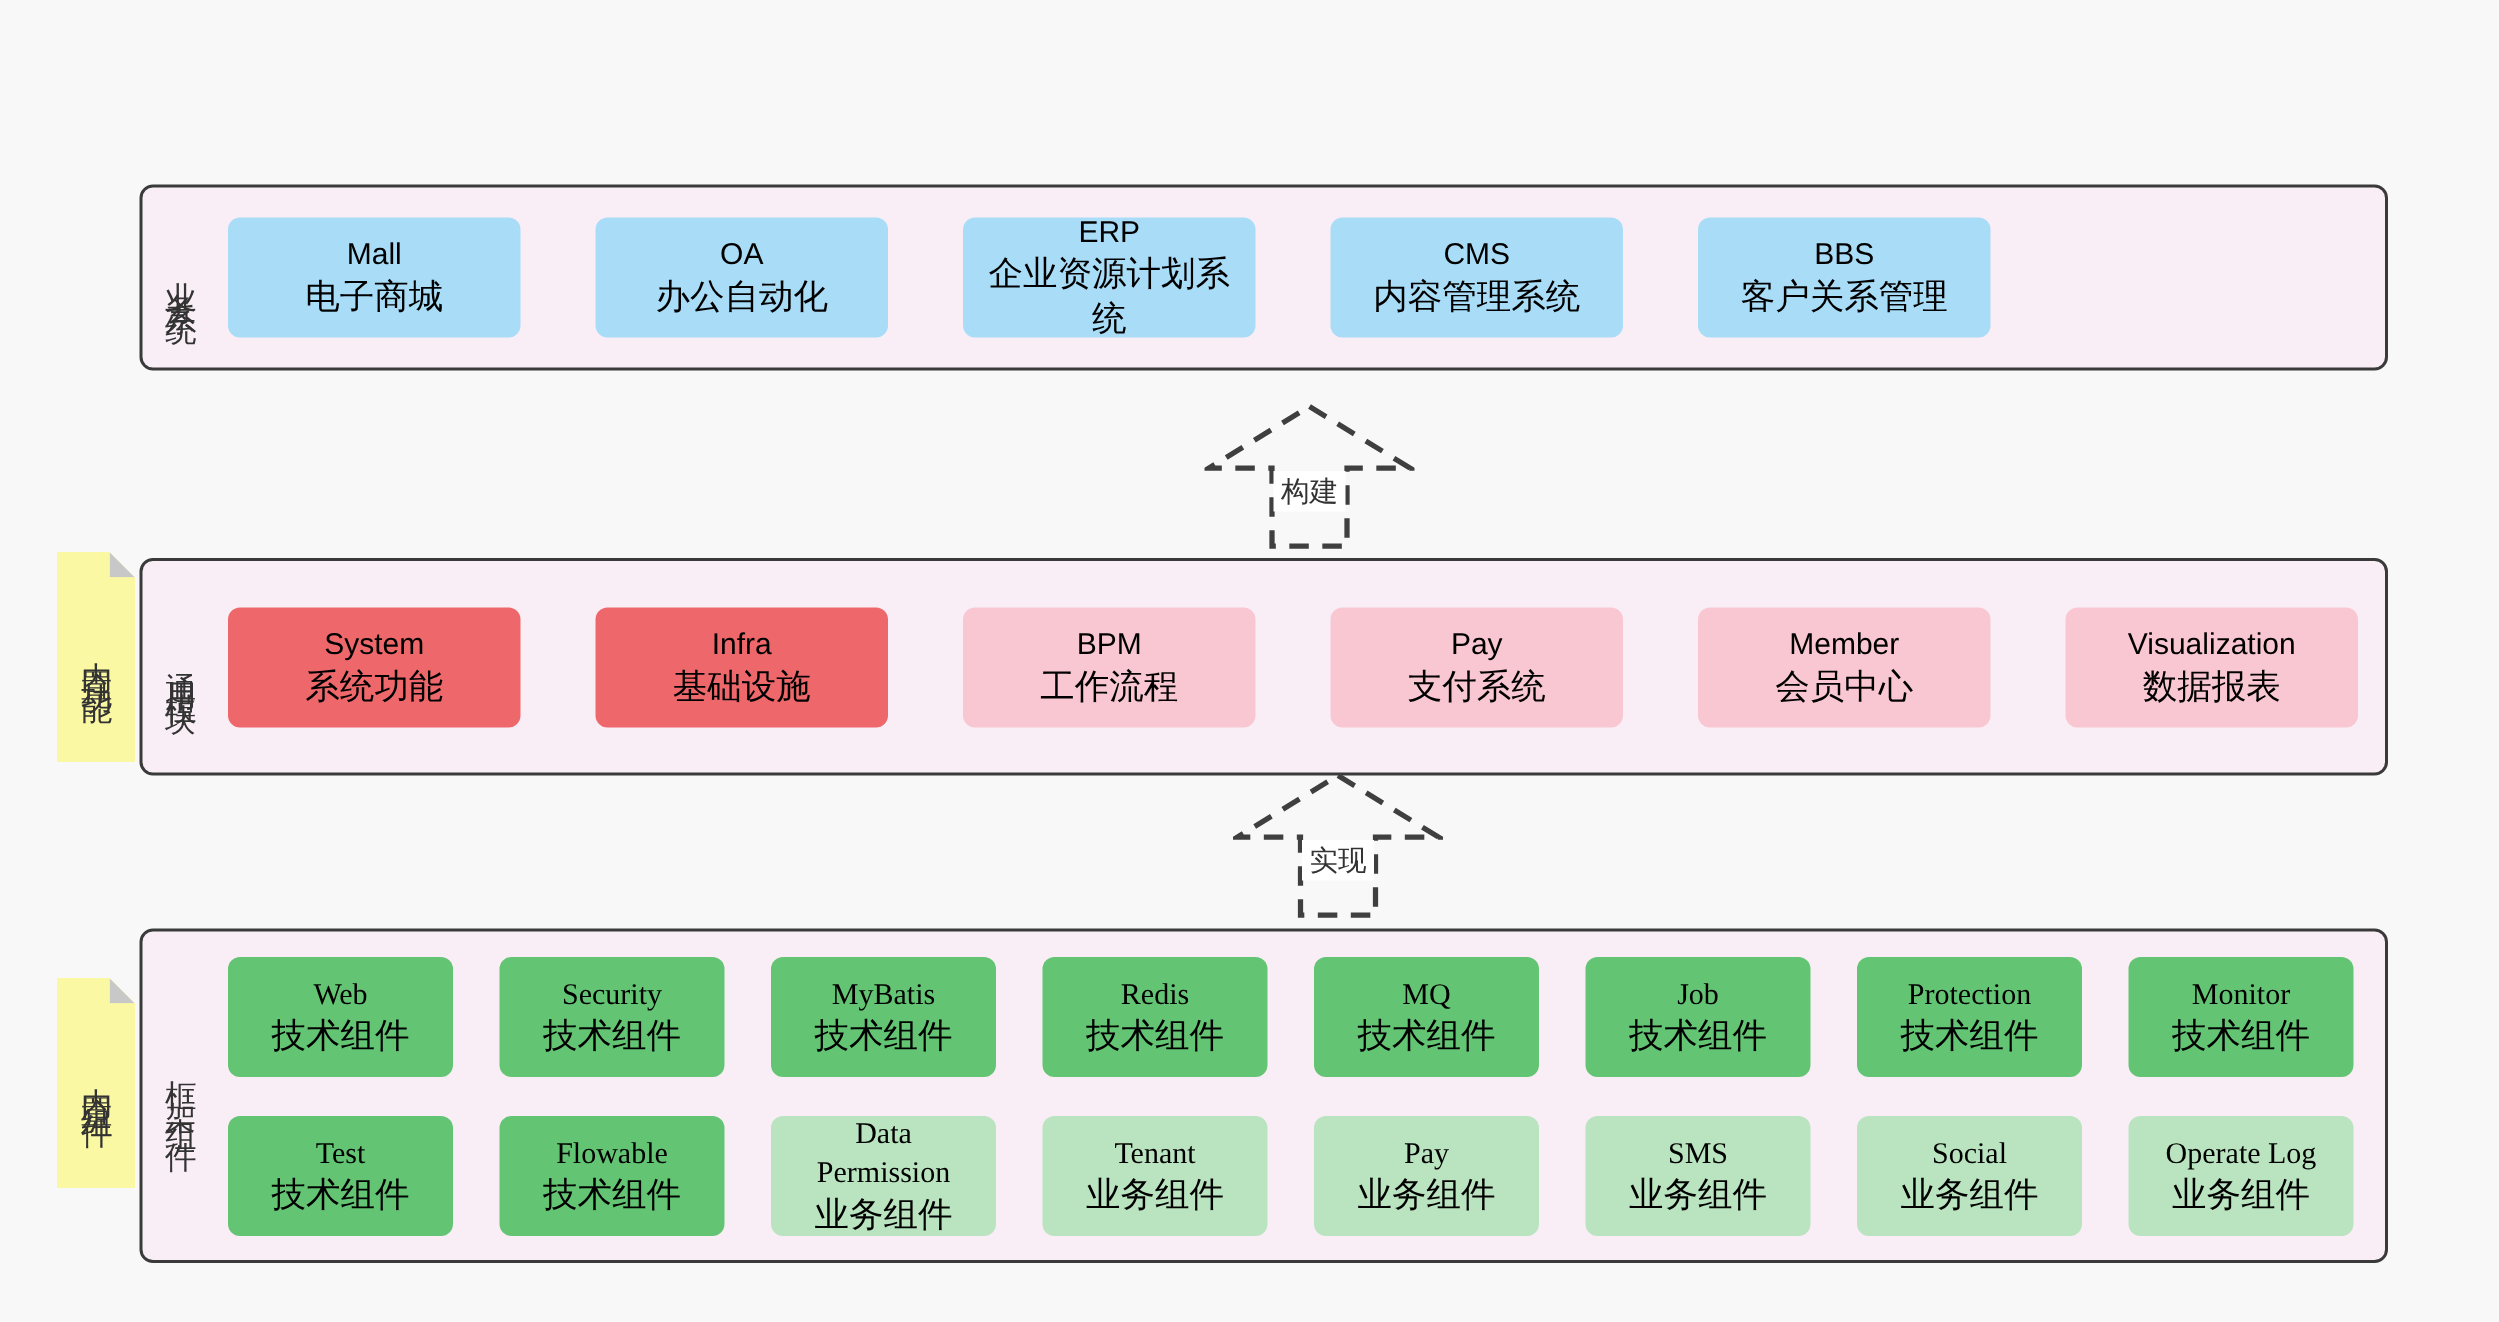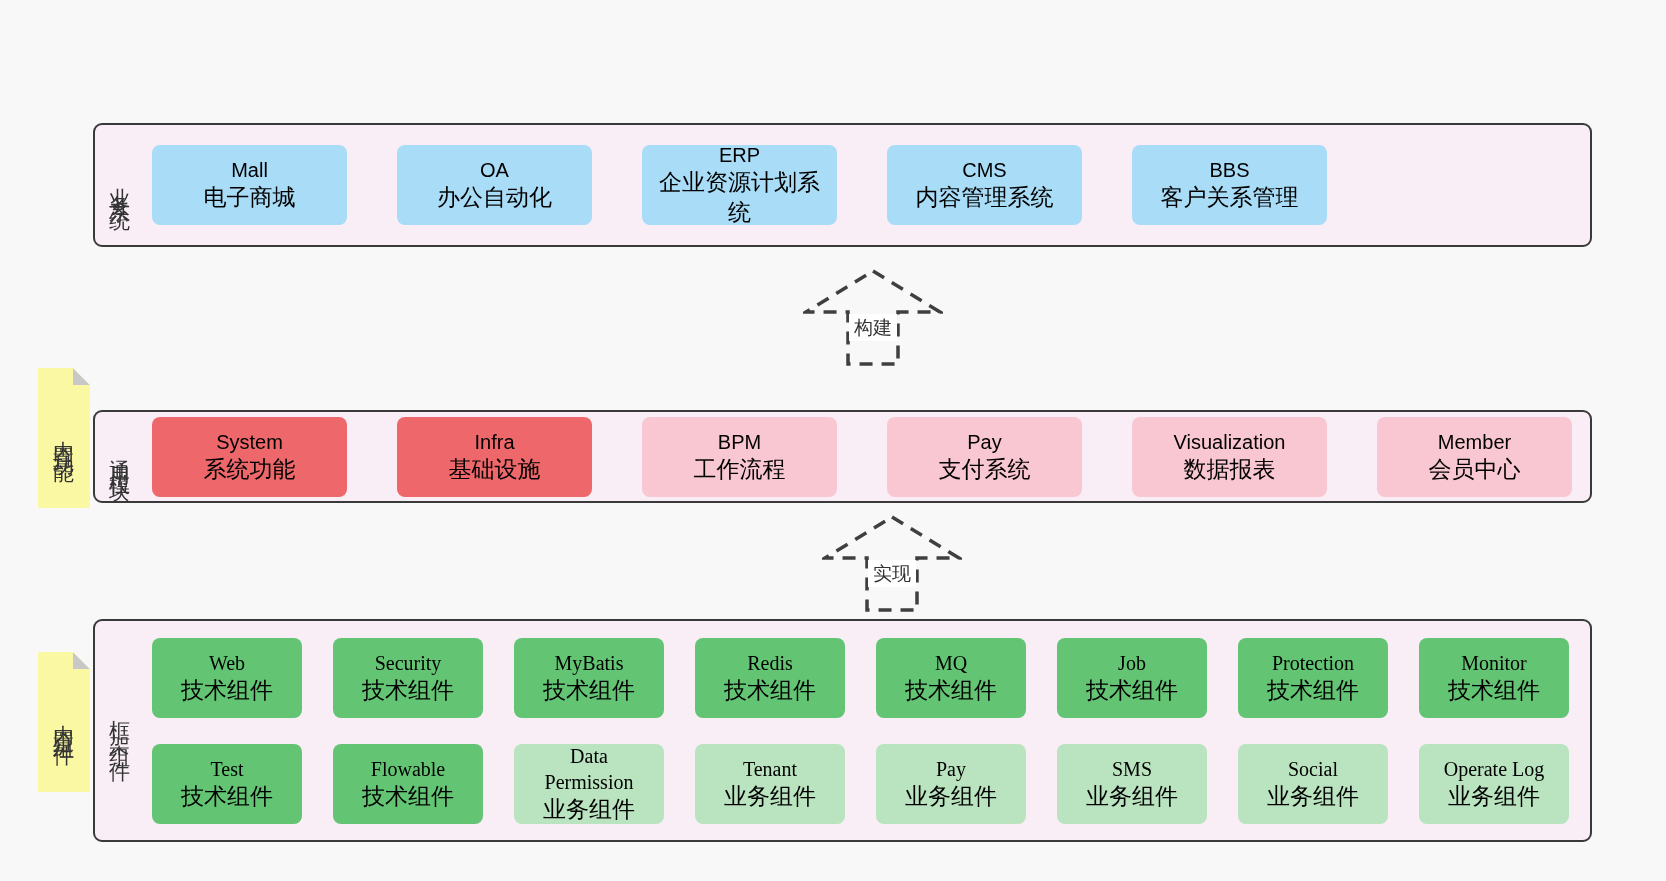--- a/index.html
+++ b/index.html
@@ -3,21 +3,21 @@
 <meta charset="utf-8">
 <style>
   html,body{margin:0;padding:0;}
   body{background:#f8f8f8;font-family:"Liberation Sans",sans-serif;}
   .canvas{position:relative;width:1666px;height:881px;background:#f8f8f8;overflow:hidden;color:#333;}
 
   
   .band{position:absolute;left:93px;width:1499px;background:#f9eef6;border:2px solid #3a3a3a;
         border-radius:9px;box-sizing:border-box;display:flex;}
   .band--1{top:123px;height:124px;}
-  .band--2{top:372px;height:93px;margin-top:38px;}
+  .band--2{top:372px;height:145px;}
   .band--3{top:619px;height:223px;}
 
   .label-col{width:50px;flex:0 0 50px;display:flex;align-items:center;justify-content:center;}
   .vtext{writing-mode:vertical-lr;text-orientation:upright;font-size:21px;color:#333;
          letter-spacing:7px;line-height:1;}
   .band--3 .vtext{letter-spacing:14px;}
 
   .rows{flex:1;display:flex;flex-direction:column;justify-content:center;row-gap:26px;padding-left:7px;}
   .row{display:flex;column-gap:50px;}
   .band--3 .row{column-gap:31px;font-family:Liberation Serif, serif;}
@@ -112,26 +112,26 @@
           </div>
           <div class="box c-pink">
             <div class="name">BPM</div>
             <div class="sub">工作流程</div>
           </div>
           <div class="box c-pink">
             <div class="name">Pay</div>
             <div class="sub">支付系统</div>
           </div>
           <div class="box c-pink">
+            <div class="name">Member</div>
+            <div class="sub">会员中心</div>
+          </div>
+          <div class="box c-pink">
             <div class="name">Visualization</div>
             <div class="sub">数据报表</div>
-          </div>
-          <div class="box c-pink">
-            <div class="name">Member</div>
-            <div class="sub">会员中心</div>
           </div>
         </div>
       </div>
   </section>
 
   <svg class="arrow arrow--2" viewBox="0 0 140 100">
     <polygon points="70,3 137,44 95,44 95,96 45,96 45,44 3,44" fill="none" stroke="#3f3f3f" stroke-width="3.5" stroke-dasharray="13 9"></polygon>
     <rect x="46" y="46" width="48" height="27" fill="#ffffff"></rect>
     <text x="70" y="66" text-anchor="middle">实现</text>
   </svg>

